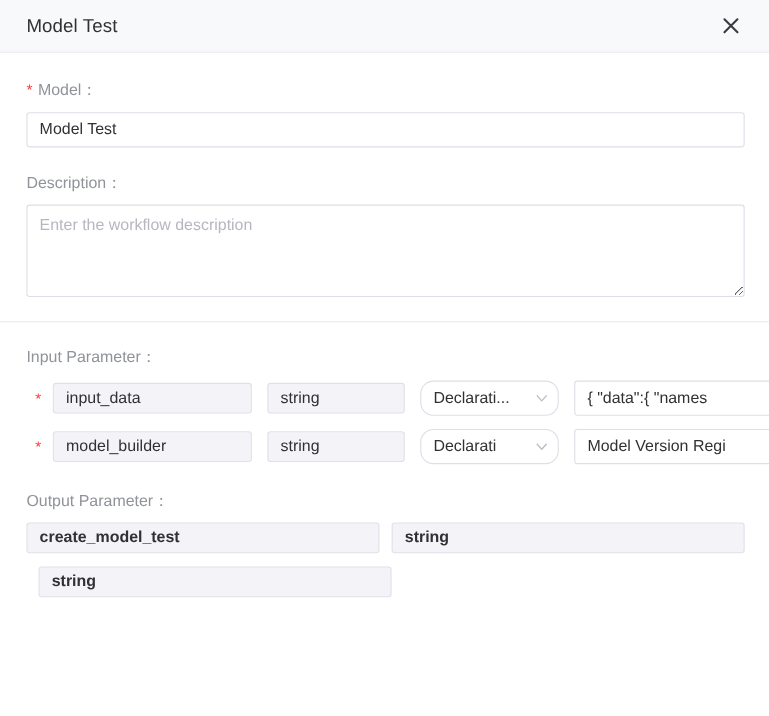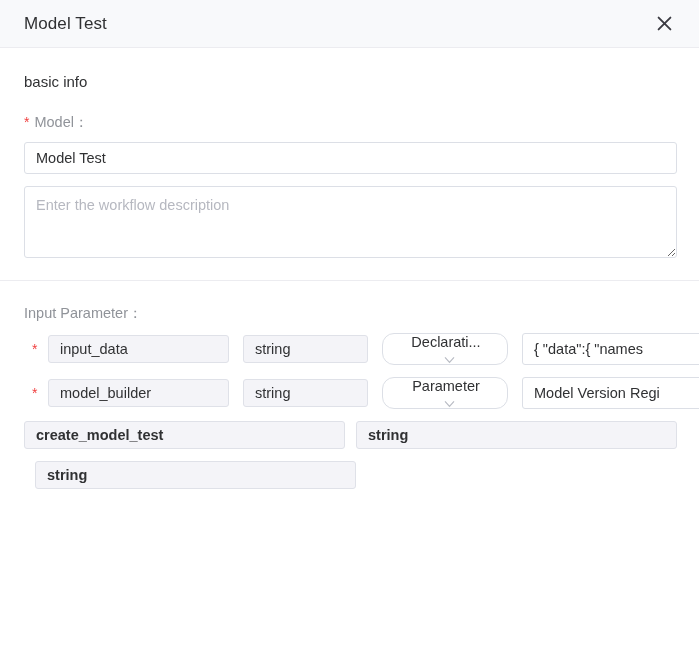--- a/index.html
+++ b/index.html
@@ -106,21 +106,21 @@
     font-size: 14.5px;
     color: #303133;
     outline: none;
   }
 
   .desc-label { margin-top: 26px; }
 
   .desc-textarea {
     display: block;
     width: 653px;
-    height: 72px;
+    height: 84px;
     box-sizing: border-box;
     margin-top: 12px;
     padding: 8px 11px;
     border: 1px solid #dcdfe6;
     border-radius: 3px;
     background: #ffffff;
     font-family: "Liberation Sans", sans-serif;
     font-size: 14.5px;
     color: #303133;
     outline: none;
@@ -191,21 +191,20 @@
     border-radius: 12px;
     background: #ffffff;
     display: flex;
     align-items: center;
     justify-content: space-between;
     padding: 0 9px 0 11px;
     font-size: 14.5px;
     color: #303133;
     cursor: pointer;
     overflow: hidden;
-    flex-direction: column;
   }
   .pselect-text {
     white-space: nowrap;
     overflow: hidden;
     text-overflow: ellipsis;
   }
   .chev {
     margin-left: 6px;
     color: #b9bcc4;
     display: flex;
@@ -250,28 +249,30 @@
     <div class="close-btn">
       <svg width="15" height="15" viewBox="0 0 15 15" aria-hidden="true">
         <path d="M1.6 1.6 L13.4 13.4 M13.4 1.6 L1.6 13.4" stroke="#3b3b42" stroke-width="1.9" stroke-linecap="round"></path>
       </svg>
     </div>
   </div>
 
   <div class="dialog-body">
 
     <div class="section">
-      <div class="section-title basic-info-title">basic info</div>
 
       <div class="field-label name-label">
         <span class="req-star">*</span>
         <span>Model：</span>
       </div>
       <input class="text-input" type="text" value="Model Test" style="">
 
+      <div class="field-label desc-label">
+        <span>Description：</span>
+      </div>
       <textarea class="desc-textarea" placeholder="Enter the workflow description" style=""></textarea>
     </div>
 
     <div class="divider"></div>
 
     <div class="section">
 
       <div class="field-label input-param-label">
         <span>Input Parameter：</span>
       </div>
@@ -289,30 +290,33 @@
           </span>
         </div>
         <div class="pvalue">{   "data":{    "names</div>
       </div>
 
       <div class="param-row">
         <span class="row-star">*</span>
         <div class="pfield pfield-name">model_builder</div>
         <div class="pfield pfield-type">string</div>
         <div class="pselect">
-          <span class="pselect-text">Parameter</span>
+          <span class="pselect-text">Declarati</span>
           <span class="chev">
             <svg width="11" height="8" viewBox="0 0 11 8" aria-hidden="true">
               <path d="M1 1.4 L5.5 6.4 L10 1.4" fill="none" stroke="#b9bcc4" stroke-width="1.2"></path>
             </svg>
           </span>
         </div>
         <div class="pvalue">Model Version Regi</div>
       </div>
 
+      <div class="field-label output-param-label">
+        <span>Output Parameter：</span>
+      </div>
 
       <div class="out-row">
         <div class="pfield ofield-name">create_model_test</div>
         <div class="pfield ofield-type">string</div>
       </div>
 
       <div class="out-row">
         <div class="pfield ofield-type">string</div>
       </div>
 

